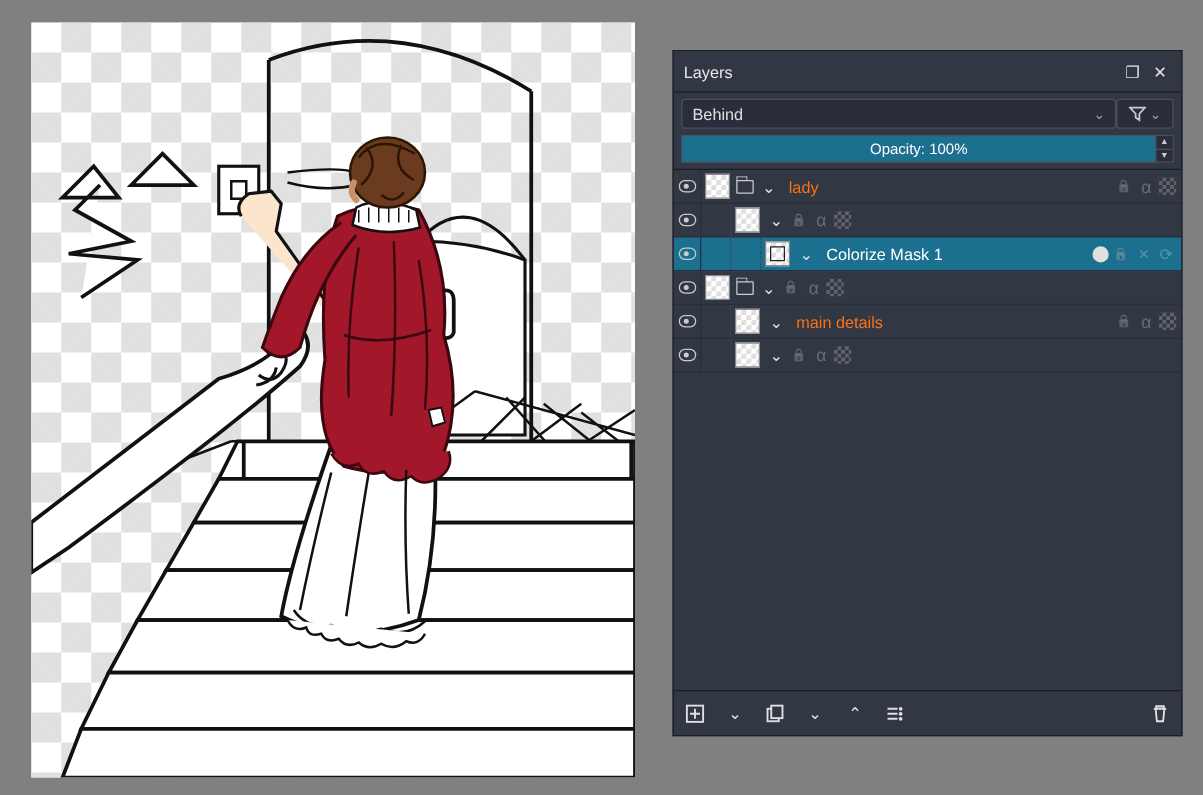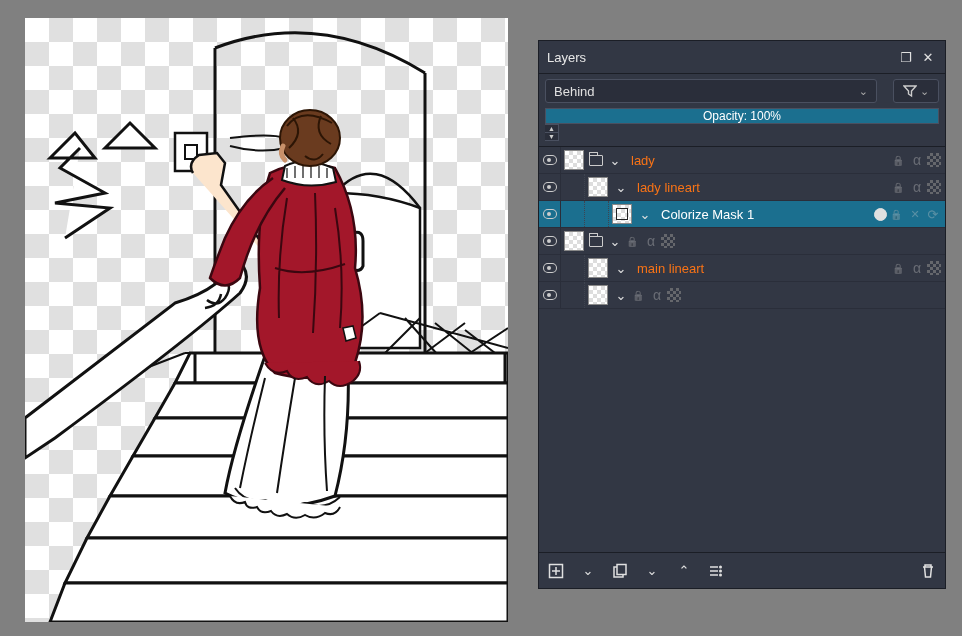--- a/index.html
+++ b/index.html
@@ -58,21 +58,21 @@
     height: 26px;
   }
   .panel-title span { flex: 1; font-size: 13px; color: #e8e8e8 }
   .title-icon {
     width: 18px; height: 18px; display: flex; align-items: center; justify-content: center;
     margin-left: 4px; cursor: pointer; color: #e0e0e0;
   }
 
   .panel-controls {
     display: flex;
-    gap: 16px;
+    gap: 0;
     padding: 5px 6px;
   }
   .blend-select {
     flex: 1;
     background: #2a2e3a;
     border: 1px solid #4a5060;
     border-radius: 3px;
     color: #e0e0e0;
     padding: 3px 8px;
     display: flex;
@@ -90,21 +90,20 @@
     align-items: center;
     justify-content: center;
     gap: 3px;
     height: 24px;
   }
   .filter-btn .chev { font-size: 11px; color: #aaa }
 
   .opacity-row {
     padding: 0 6px 5px 6px;
     display: flex;
-    flex-direction: column;
   }
   .opacity-bar {
     flex: 1;
     background: #1b6f8f;
     border: 1px solid #4a5060;
     height: 22px;
     display: flex;
     align-items: center;
     justify-content: center;
     color: #fff;
@@ -316,21 +315,20 @@
           <div class="ri dots"></div>
         </div>
       </div>
       <div class="layer-row">
         <div class="vis-col">
           <div class="eye"></div>
         </div>
         <div class="indent"></div>
         <div class="thumb"></div>
         <div class="collapse">⌄</div>
-        <div class="layer-name">lady lineart</div>
         <div class="right-icons">
           <div class="ri lock"></div>
           <div class="ri alpha"></div>
           <div class="ri dots"></div>
         </div>
       </div>
       <div class="layer-row selected">
         <div class="vis-col">
           <div class="eye"></div>
         </div>
@@ -359,21 +357,21 @@
           <div class="ri dots"></div>
         </div>
       </div>
       <div class="layer-row">
         <div class="vis-col">
           <div class="eye"></div>
         </div>
         <div class="indent"></div>
         <div class="thumb"></div>
         <div class="collapse">⌄</div>
-        <div class="layer-name">main lineart</div>
+        <div class="layer-name">main details</div>
         <div class="right-icons">
           <div class="ri lock"></div>
           <div class="ri alpha"></div>
           <div class="ri dots"></div>
         </div>
       </div>
       <div class="layer-row">
         <div class="vis-col">
           <div class="eye"></div>
         </div>

